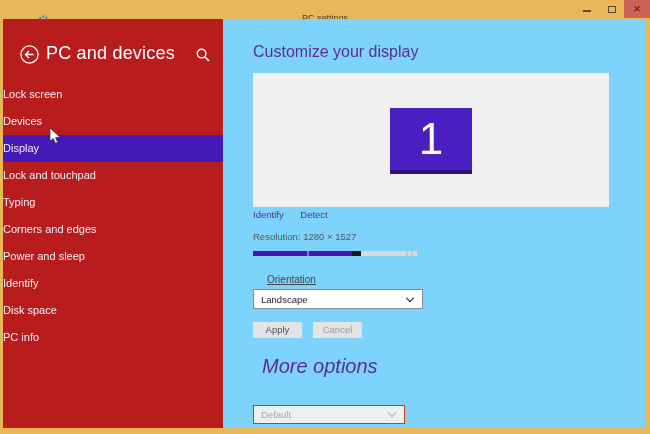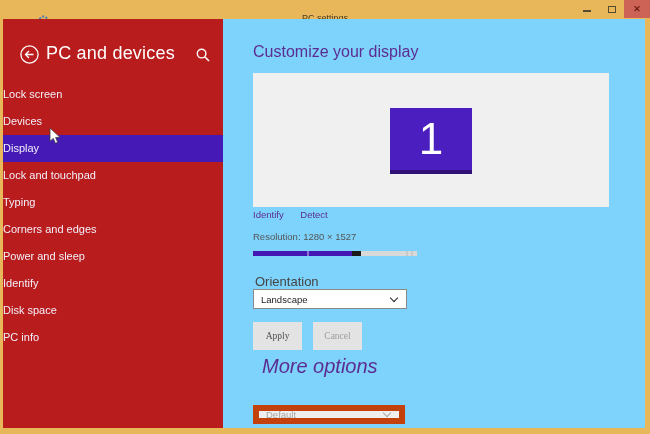--- a/index.html
+++ b/index.html
@@ -53,35 +53,35 @@
   .link{ color:#5c2d91; text-decoration:none; margin-right:14px; cursor:pointer; }
 
   .res-label{ position:absolute; left:30px; top:212px; font-size:9.5px; color:#555555; white-space:nowrap; }
 
   .slider{ position:absolute; left:30px; top:232px; width:164px; height:5px; background:#d9d9d9; }
   .slider-fill{ position:absolute; left:0; top:0; height:5px; width:99px; background:#4517b2; }
   .slider-tick{ position:absolute; left:54px; top:0; height:5px; width:2px; background:rgba(255,255,255,.4); }
   .slider-thumb{ position:absolute; left:99px; top:0; width:9px; height:5px; background:#1a1a1a; }
   .slider-endtick{ position:absolute; top:0; height:5px; width:2px; background:#c9c9c9; }
 
-  .orient-label{ position:absolute; left:32px; top:255px; font-size:13px; color:#444444; }
+  .orient-label{ position:absolute; left:44px; top:255px; font-size:10px; color:#444444;text-decoration:underline; }
 
-  .select{ position:absolute; left:30px; width:154px; height:20px; background:#ffffff;
+  .select{ position:absolute; left:30px; width:170px; height:20px; background:#ffffff;
            border:1px solid #8a8a8a; display:flex; align-items:center;
            justify-content:space-between; padding:0 9px 0 7px; font-size:9.5px; color:#222222; cursor:default; }
   .select.orientation{ top:270px; }
   .chev{ width:6px; height:6px; border-left:1.5px solid #222222; border-bottom:1.5px solid #222222;
          transform:rotate(-45deg); margin-top:-3px; }
   .select.disabled{ top:386px; width:152px; height:19px; background:#efeff0;
-                    border:6px solid #c2410c; color:#a5a5a5; }
+                    border:1px solid #c2410c; color:#a5a5a5; }
   .select.disabled .chev{ border-color:#a8a8a8; }
 
   .btn-row{ position:absolute; left:30px; top:303px; display:flex; }
-  .btn{ min-width:49px; height:28px; line-height:16px; text-align:center; font-size:9.5px;
-        background:#e3e3e3; border:none; font-family:Liberation Serif, serif;
+  .btn{ min-width:49px; height:16px; line-height:16px; text-align:center; font-size:9.5px;
+        background:#e3e3e3; border:none; font-family:Liberation Sans, sans-serif;
         margin-right:11px; padding:0 8px; cursor:default; }
   .btn.apply{ color:#4f4f4f; }
   .btn.cancel{ color:#9c9c9c; }
 
   .h2{ position:absolute; left:39px; top:336px; font-size:20px; font-weight:300;
        color:#5c2d91; white-space:nowrap;font-style:italic; }
   .desc{ position:absolute; left:30px; top:369px; font-size:8.5px; color:#4d4d4d; white-space:nowrap; }
 </style>
 </head>
 <body>

